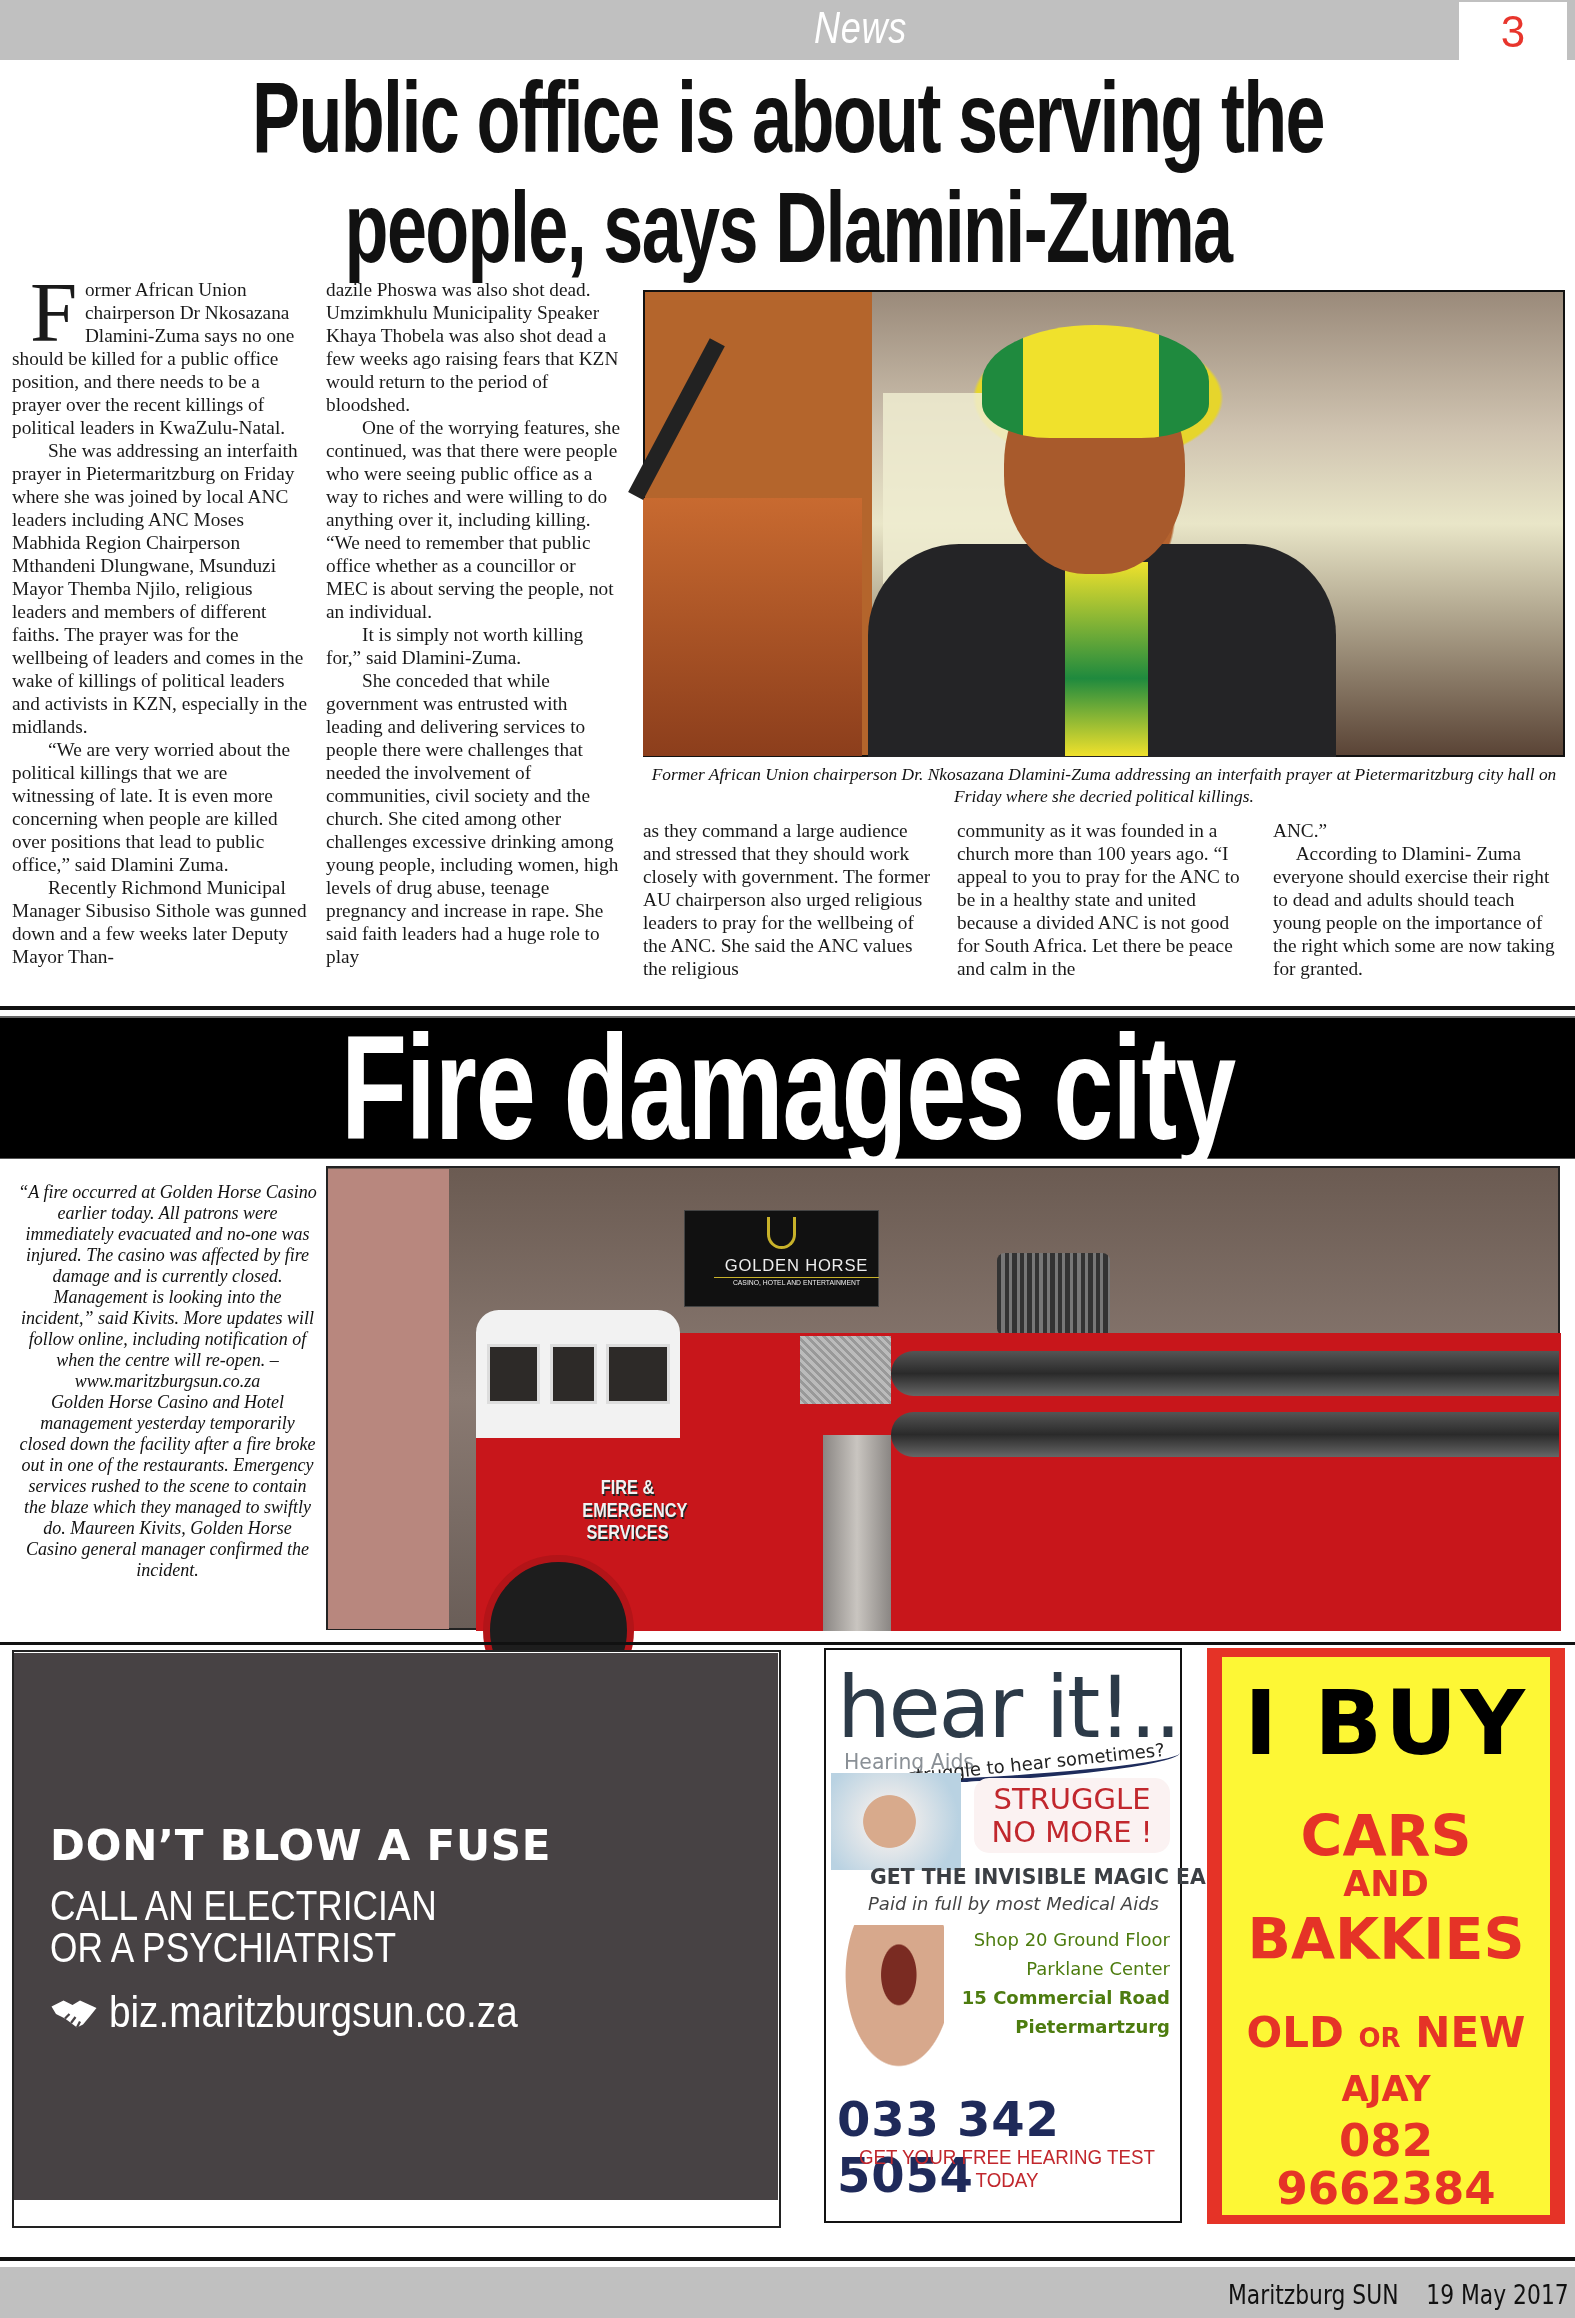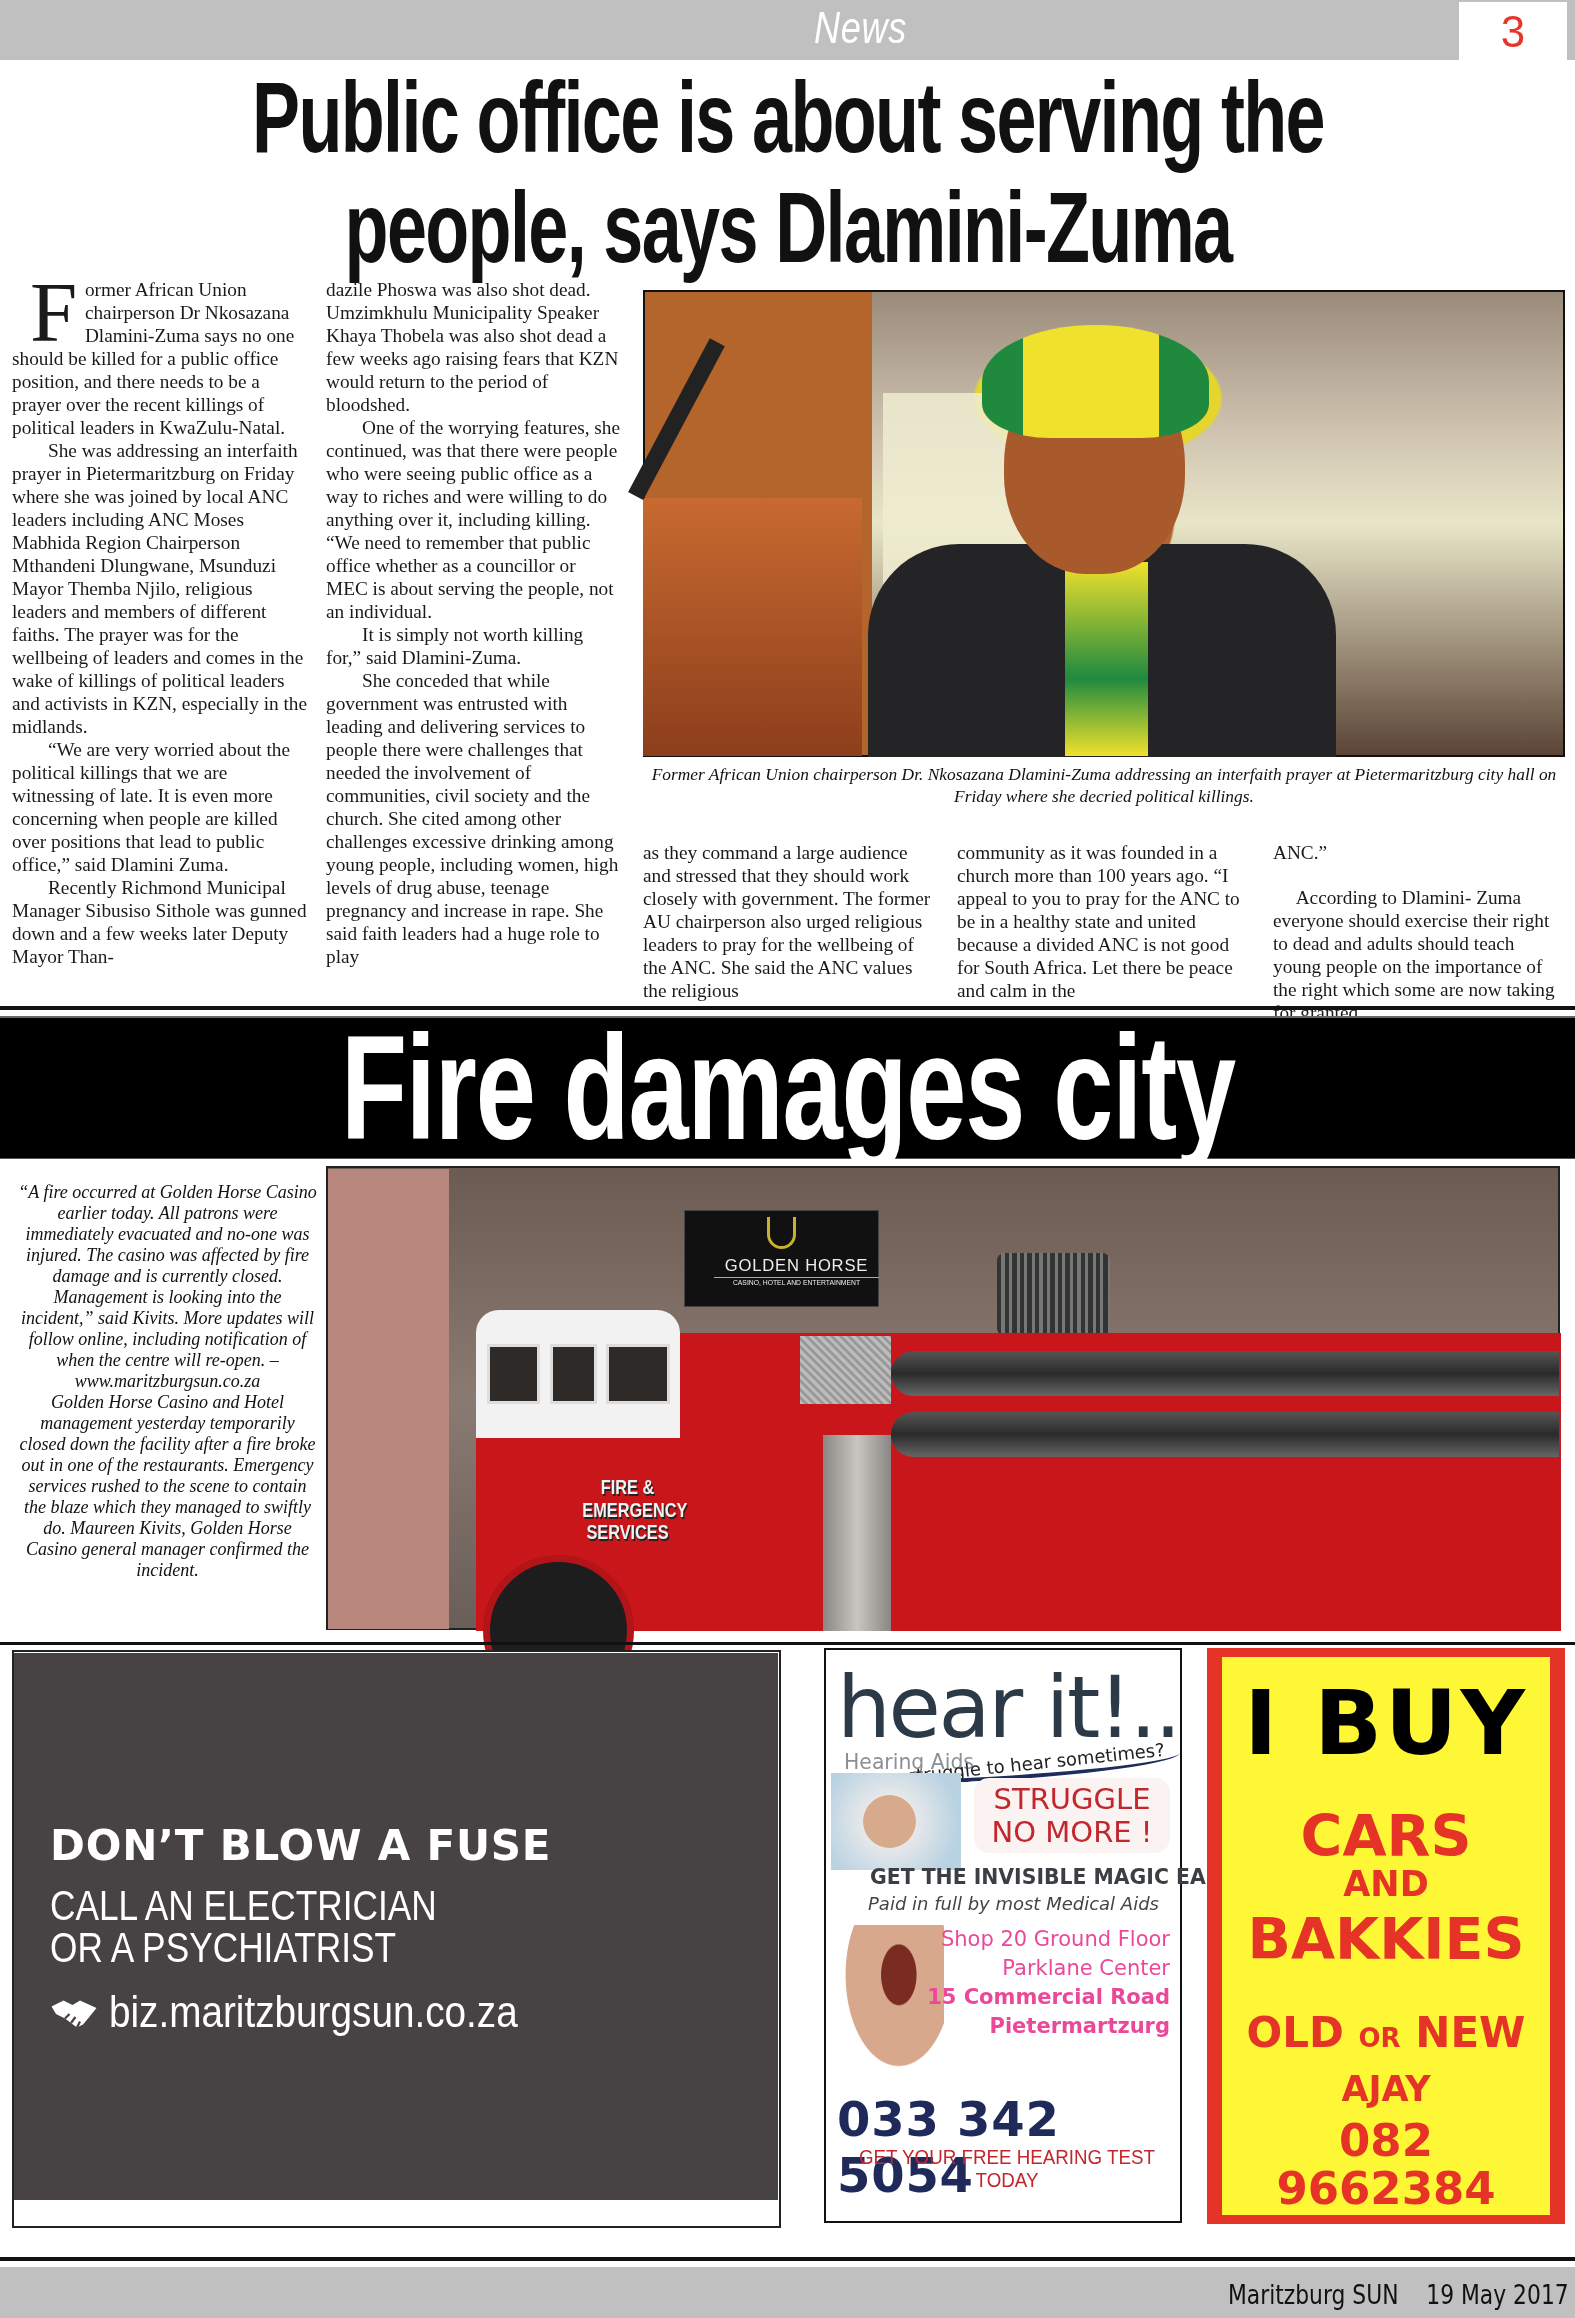--- a/index.html
+++ b/index.html
@@ -40,21 +40,21 @@
   .photo1-face { left: 1004px; top: 355px; width: 181px; height: 219px; border-radius: 50% 50% 45% 45%; background: #a85a2c; }
   .photo1-headwrap { left: 982px; top: 325px; width: 227px; height: 113px; border-radius: 50% 50% 30% 30%;
     background: linear-gradient(90deg,#1f8a3e 0 18%, #f0e12c 18% 78%, #1f8a3e 78%); }
   .photo1-body { left: 868px; top: 544px; width: 468px; height: 213px; border-radius: 91px 91px 0 0; background: #242426; }
   .photo1-scarf { left: 1065px; top: 562px; width: 83px; height: 194px; background: linear-gradient(180deg,#f0e12c,#1f8a3e 60%,#f0e12c); }
   .photo1-mic { left: 668px; top: 332px; width: 16.6px; height: 174px; background: #222; transform: rotate(28deg); }
 
   .caption1 { left: 643px; top: 763px; width: 922px; text-align: center; font-style: italic; font-size: 17.4px; line-height: 22px; }
 
   .lower-col { top: 819px; width: 294px; font-size: 19.3px; line-height: 23px; }
-  .lower-col p { text-indent: 22.7px; margin-top: 22px; }
+  .lower-col p { text-indent: 22.7px; }
   .lower-col p.cont { text-indent: 0; }
   .lc1 { left: 643px; }
   .lc2 { left: 957px; }
   .lc3 { left: 1273px; }
 
   
   .rule { left: 0; width: 1576px; background: #111; }
 
   
   .fire-band { left: 0; top: 1016px; width: 1576px; height: 143px; background: #000; border-top: 2.3px solid #666; border-bottom: 1.5px solid #555; }
@@ -94,21 +94,21 @@
   .ad-hear { left: 824px; top: 1648px; width: 358px; height: 575px; border: 2.3px solid #111; background: #fff; overflow: hidden; }
   .hear-logo { left: 837px; top: 1665px; font-family: "DejaVu Sans", sans-serif; font-size: 85px; line-height: 85px; color: #2c3a48; letter-spacing: -2.3px; }
   .hear-sub { left: 844px; top: 1750px; font-family: "DejaVu Sans", sans-serif; font-size: 20.4px; color: #8a9096; }
   .hear-swoosh { left: 831px; top: 1750px; width: 349px; height: 30px; border-bottom: 4.5px solid #1e2c5c; border-radius: 0 0 60% 40%; transform: rotate(-3deg); }
   .hear-question { left: 838px; top: 1773px; font-family: "DejaVu Sans", sans-serif; font-size: 18px; color: #222; transform: rotate(-6deg); transform-origin: left; }
   .hear-photo { left: 831px; top: 1773px; width: 130px; height: 97px; background: radial-gradient(circle at 45% 50%, #d8aa8c 0 30%, #e6e8ea 31%, #b9d2e2 80%); }
   .hear-struggle { left: 974px; top: 1778px; width: 196px; text-align: center; color: #c1272d; font-family: "DejaVu Sans", sans-serif; font-size: 29px; line-height: 33px; background: #fbf2f2; border-radius: 15px; padding: 4.5px 0; }
   .hear-magic { left: 870px; top: 1865px; font-family: "DejaVu Sans", sans-serif; font-weight: bold; font-size: 20.4px; color: #3b3f44; }
   .hear-paid { left: 868px; top: 1893px; font-family: "DejaVu Sans", sans-serif; font-style: italic; font-size: 18px; color: #444; }
   .hear-finger { left: 831px; top: 1925px; width: 113px; height: 166px; background: radial-gradient(ellipse at 60% 30%, #7a2b22 0 18%, #d7a88c 19% 55%, transparent 56%); }
-  .hear-addr { left: 921px; top: 1925px; width: 249px; text-align: right; font-family: "DejaVu Sans", sans-serif; font-size: 21px; line-height: 29px; color: #ec4899; }
+  .hear-addr { left: 921px; top: 1925px; width: 249px; text-align: right; font-family: "DejaVu Sans", sans-serif; font-size: 18px; line-height: 29px; color: #4d7c0f; }
   .hear-addr .b { font-weight: bold; }
   .hear-phone { left: 837px; top: 2091px; width: 340px; font-family: "DejaVu Sans", sans-serif; font-weight: bold; font-size: 48px; color: #1f2a5a; letter-spacing: 0.8px; }
   .hear-cta { left: 837px; top: 2146px; width: 340px; text-align: center; font-family: "Liberation Sans", sans-serif; font-size: 20.4px; color: #c1272d; transform: scaleX(0.92); }
 
   .ad-buy { left: 1207px; top: 1648px; width: 358px; height: 576px; background: #e53327; }
   .ad-buy-inner { left: 1222px; top: 1657px; width: 328px; height: 558px; background: #fdf735; }
   .buy-line { left: 1222px; width: 328px; text-align: center; font-family: "DejaVu Sans", sans-serif; font-weight: bold; color: #e53327; }
   .buy-i { top: 1678px; font-size: 89px; line-height: 91px; color: #000; letter-spacing: 3px; }
   .buy-cars { top: 1806px; font-size: 57px; line-height: 60px; }
   .buy-and { top: 1865px; font-size: 35px; line-height: 38px; }

